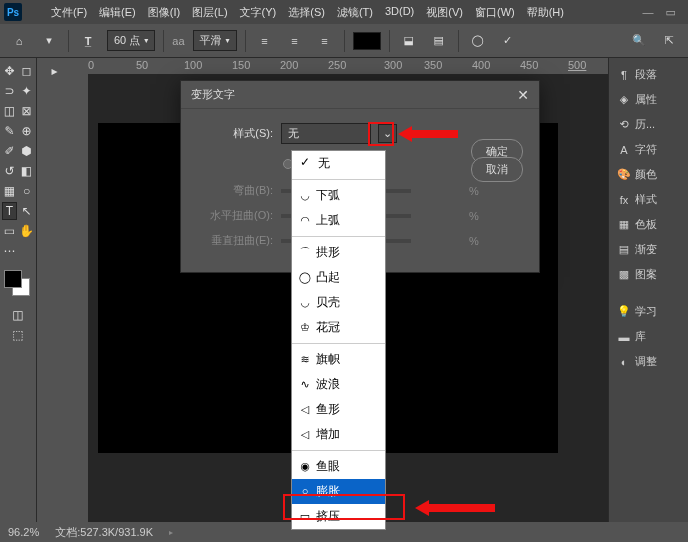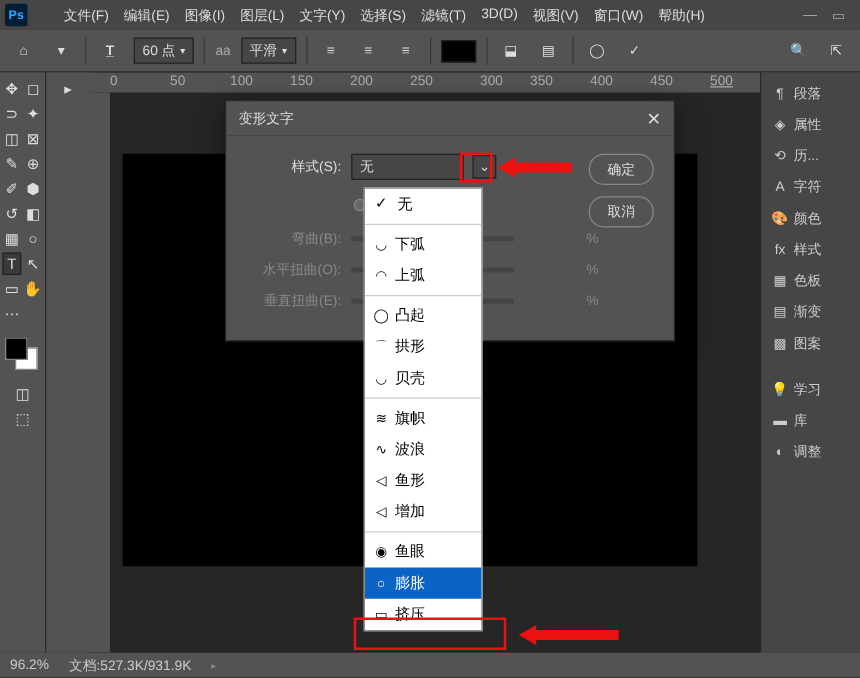--- a/index.html
+++ b/index.html
@@ -221,21 +221,21 @@
   <span>文档:527.3K/931.9K</span>
   <span style="font-size:8px;color:#888">▸</span>
 </div>
 
 <div class="dialog">
   <div class="dlg-title">
     <span>变形文字</span>
     <span class="dlg-close">✕</span>
   </div>
   <div class="dlg-body">
-    <div class="dlg-btn" style="top:14px">确定</div>
+    <div class="dlg-btn" style="top:30px">确定</div>
     <div class="dlg-btn" style="top:48px">取消</div>
     <div class="dlg-row">
       <span class="dlg-label">样式(S):</span>
       <div class="dlg-select">
           <span>无</span>
         </div>
       <div class="dlg-chev">⌄</div>
     </div>
     <div class="dlg-radio">
       <span style="display:flex;align-items:center;gap:4px">
@@ -281,23 +281,24 @@
       <polygon points="0,12 14,4 14,8 80,8 80,16 14,16 14,20" fill="#e11"></polygon>
     </svg>
 </div>
 
 <div class="dropdown" id="dropdown">
     <div class="dd-item check">无</div>
     <div class="dd-sep"></div>
     <div class="dd-item"><span class="dd-ico">◡</span>下弧</div>
     <div class="dd-item"><span class="dd-ico">◠</span>上弧</div>
     <div class="dd-sep"></div>
+    <div class="dd-item"><span class="dd-ico">⌒</span>拱形</div>
     <div class="dd-item"><span class="dd-ico">◯</span>凸起</div>
-    <div class="dd-item"><span class="dd-ico">⌒</span>拱形</div>
     <div class="dd-item"><span class="dd-ico">◡</span>贝壳</div>
+    <div class="dd-item"><span class="dd-ico">♔</span>花冠</div>
     <div class="dd-sep"></div>
     <div class="dd-item"><span class="dd-ico">≋</span>旗帜</div>
     <div class="dd-item"><span class="dd-ico">∿</span>波浪</div>
     <div class="dd-item"><span class="dd-ico">◁</span>鱼形</div>
     <div class="dd-item"><span class="dd-ico">◁</span>增加</div>
     <div class="dd-sep"></div>
     <div class="dd-item"><span class="dd-ico">◉</span>鱼眼</div>
     <div class="dd-item selected"><span class="dd-ico">○</span>膨胀</div>
     <div class="dd-item"><span class="dd-ico">▭</span>挤压</div>
   </div>

